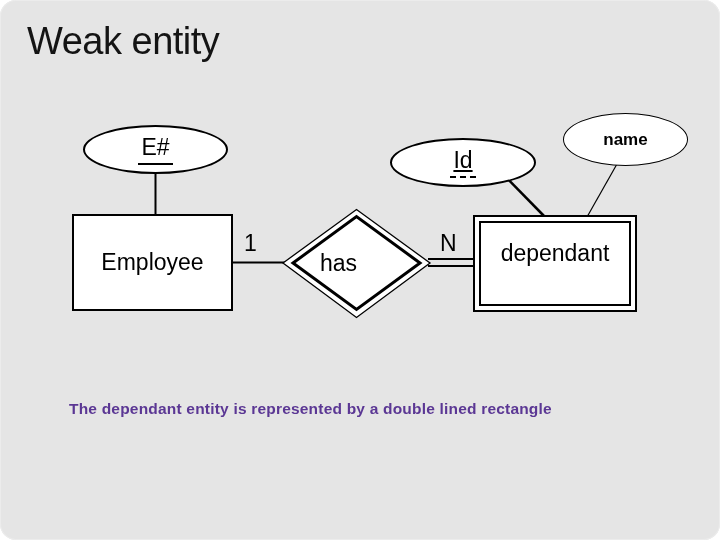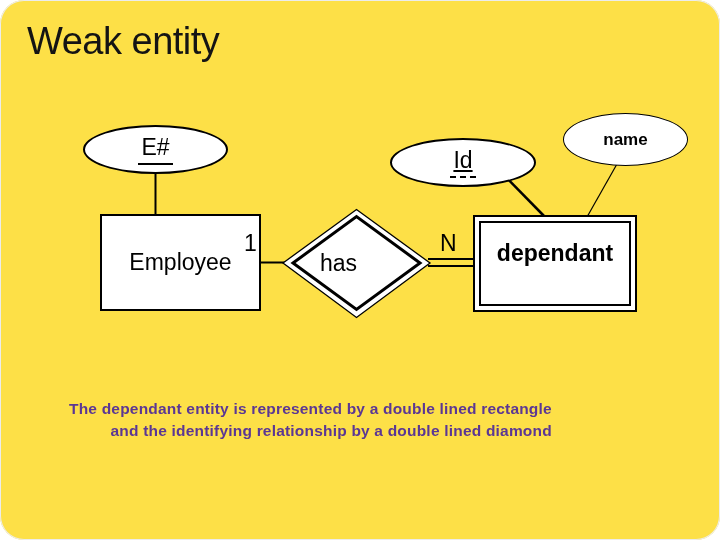--- a/index.html
+++ b/index.html
@@ -1,38 +1,38 @@
 <!DOCTYPE html>
 <html><head>
 <meta charset="utf-8">
 <style>
   html,body { margin:0; padding:0; background:#ffffff; }
   .slide {
-    position:relative; width:720px; height:540px; background:#fde047;
+    position:relative; width:720px; height:540px; background:#e5e5e5;
     font-family:"Liberation Sans", sans-serif; color:#000;
-    border-radius:24px; box-shadow: inset 0 0 0 1px #ececec; overflow:hidden;
+    border-radius:16px; box-shadow: inset 0 0 0 1px #ececec; overflow:hidden;
   }
   .title {
     position:absolute; left:27px; top:20px;
     font-size:38px; font-weight:400; letter-spacing:-0.5px; color:#141414;
   }
   .layer-lines { position:absolute; left:0; top:0; z-index:1; }
   .shape { position:absolute; background:#fff; z-index:2;
     display:flex; align-items:center; justify-content:center;
     font-size:23px; color:#000; box-sizing:border-box; }
   .ellipse { border:2px solid #000; border-radius:50%; }
   #ellipse-enum { left:83px; top:125px; width:145px; height:49px; }
   #ellipse-id   { left:390px; top:138px; width:146px; height:49px; border-width:2.5px; }
   #ellipse-name { left:563px; top:113px; width:125px; height:53px; border-width:1px;
                   font-size:17px; font-weight:bold; }
   .key-underline { border-bottom:2px solid #000; padding:0 3px 2px; }
   .partial-underline { text-decoration:underline; border-bottom:2px dashed #000;
                        padding:0 3px 2px; }
-  #rect-employee { left:72px; top:214px; width:161px; height:97px; border:2px solid #000;margin-left:28px; }
-  #rect-dependant { left:473px; top:215px; width:164px; height:97px; border:2px solid #000;font-weight:bold; }
+  #rect-employee { left:72px; top:214px; width:161px; height:97px; border:2px solid #000; }
+  #rect-dependant { left:473px; top:215px; width:164px; height:97px; border:2px solid #000; }
   #rect-dependant-inner { position:absolute; inset:4px; border:2px solid #000;
     display:flex; align-items:center; justify-content:center;
     padding-bottom:20px; box-sizing:border-box; }
   .float-label { position:absolute; z-index:3; font-size:23px; color:#000; }
   #label-has { left:320px; top:250px; width:73px; text-align:left; }
   #label-one { left:244px; top:230px; }
   #label-n   { left:440px; top:230px; }
   .caption { position:absolute; left:69px; top:398px; z-index:3;
     font-size:15.5px; font-weight:bold; line-height:22px; white-space:nowrap;
     letter-spacing:0.2px; }
@@ -74,18 +74,17 @@
   <div class="shape" id="rect-dependant">
     <div id="rect-dependant-inner">
       <span>dependant</span>
     </div>
   </div>
 
   <div class="float-label" id="label-has">has</div>
   <div class="float-label" id="label-one">1</div>
   <div class="float-label" id="label-n">N</div>
 
-  <div class="caption" style="color: rgb(91, 55, 148); text-align: right;">
+  <div class="caption" style="color: rgb(91, 55, 148);">
     <div>The dependant entity is represented by a double lined rectangle</div>
-    <div>and the identifying relationship by a double lined diamond</div>
   </div>
 
 </div>
 
 </body></html>

